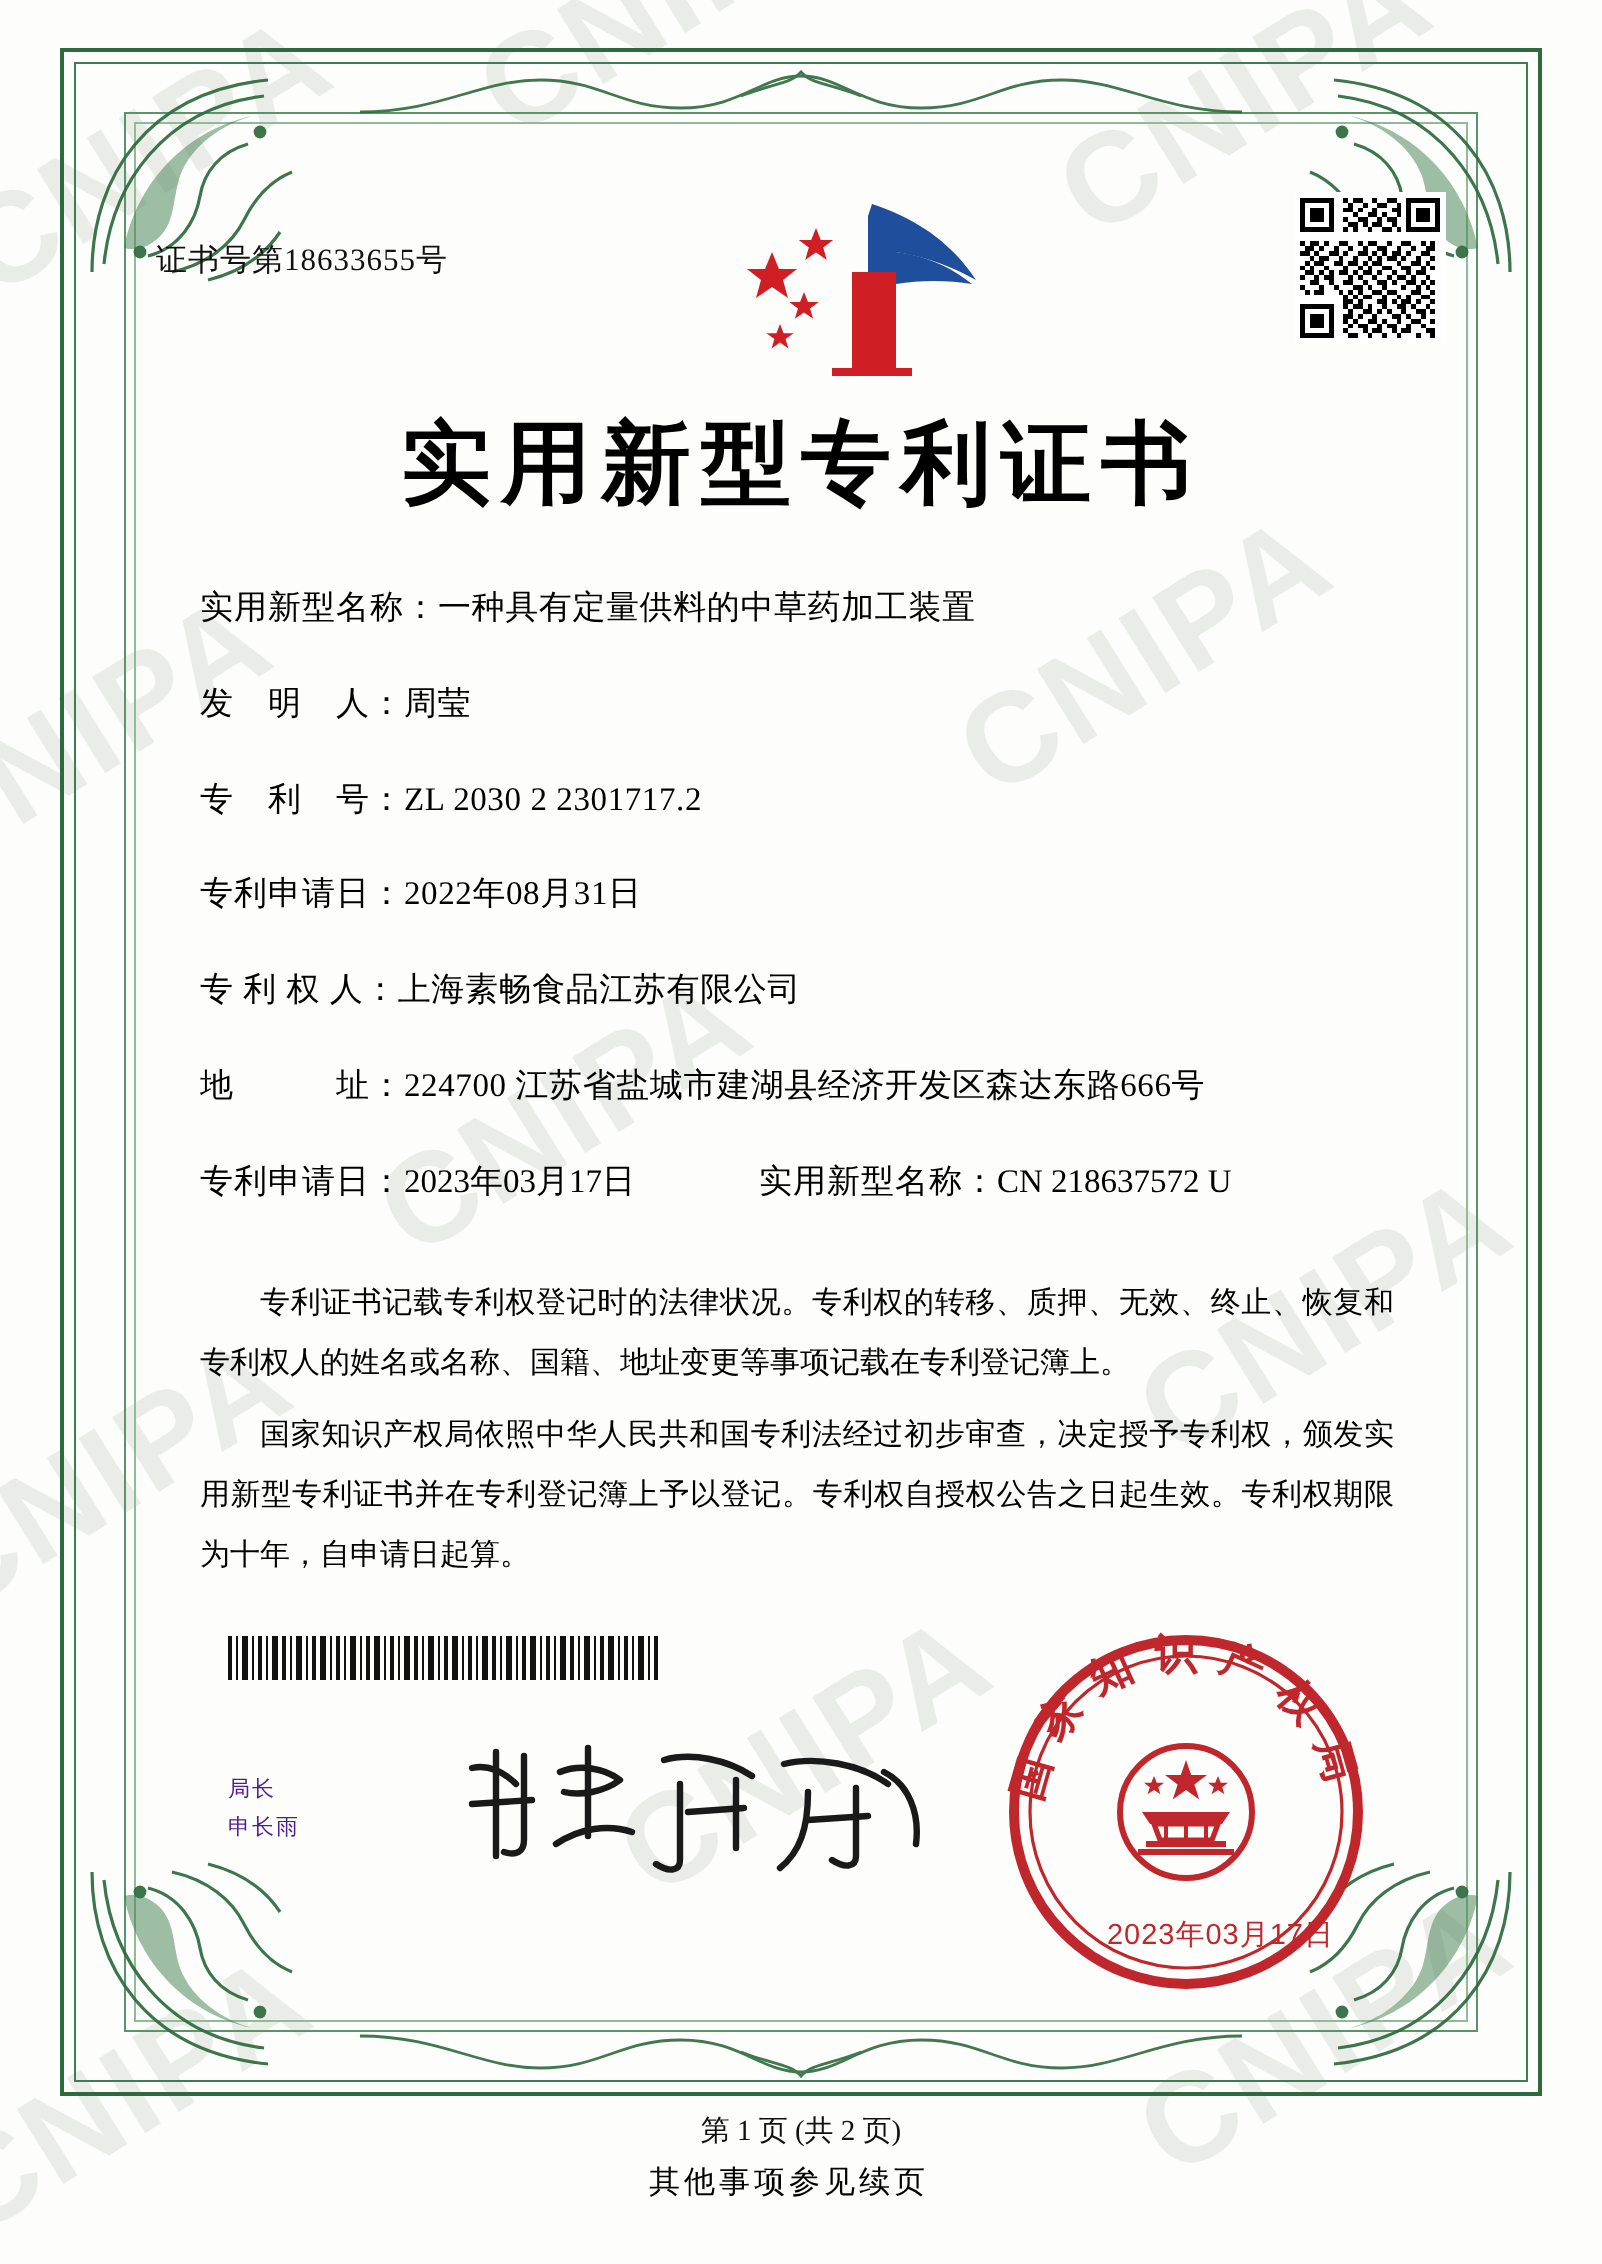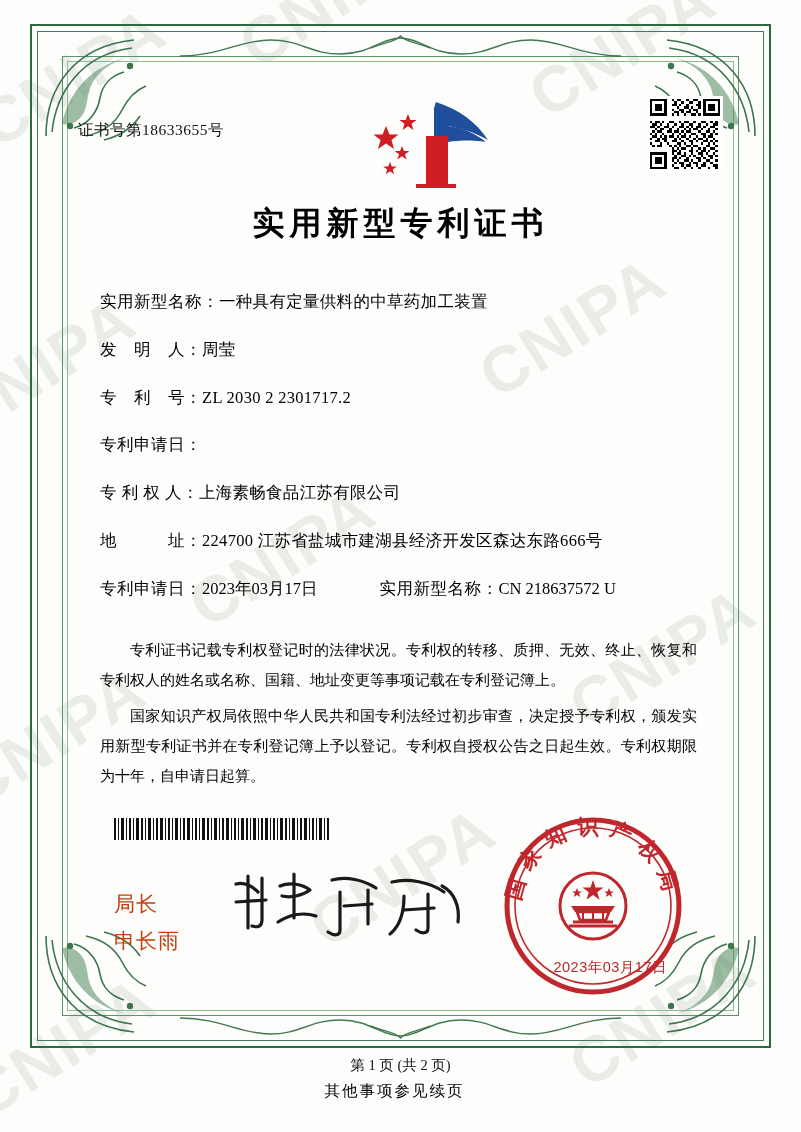--- a/index.html
+++ b/index.html
@@ -113,25 +113,25 @@
     width: 76px;
     height: 76px;
     background: #fff;
     padding: 3px;
     box-sizing: border-box;
   }
   .qr svg { display:block; width:100%; height:100%; }
 
   .title {
     text-align: center;
-    font-size: 32px;
+    font-size: 45px;
     font-weight: 700;
     letter-spacing: 5px;
     color: #000;
-    margin: 10px 0 44px 0;
+    margin: 10px 0 30px 0;
     font-family: "Liberation Serif", "DejaVu Serif", serif;
   }
 
   .fields {
     padding: 0 26px 0 22px;
   }
   .frow {
     display: flex;
     align-items: baseline;
     font-size: 16.5px;
@@ -173,23 +173,23 @@
   }
   .barcode {
     position: absolute;
     left: 36px; top: 118px;
     width: 218px; height: 22px;
   }
   .barcode svg { width: 100%; height: 100%; display: block; }
   .sig-block {
     position: absolute;
     left: 36px; top: 186px;
-    font-size: 21px;
+    font-size: 11px;
     line-height: 1.75;
-    color: #c2410c;
+    color: #4c1d95;
     letter-spacing: 1px;
   }
   .sig-script {
     position: absolute;
     left: 150px; top: 162px;
     width: 250px; height: 80px;
   }
   .sig-script svg { width: 100%; height: 100%; display: block; }
 
   .seal {
@@ -566,20 +566,21 @@
       <div class="frow">
         <span class="flabel">发　明　人：</span>
         <span class="fvalue">周莹</span>
       </div>
       <div class="frow">
         <span class="flabel">专　利　号：</span>
         <span class="fvalue">ZL 2030 2 2301717.2</span>
       </div>
       <div class="frow">
         <span class="flabel">专利申请日：</span>
+        <span class="fvalue">2022年08月31日</span>
       </div>
       <div class="frow">
         <span class="flabel">专 利 权 人：</span>
         <span class="fvalue">上海素畅食品江苏有限公司</span>
       </div>
       <div class="frow">
         <span class="flabel">地　　　址：</span>
         <span class="fvalue">224700 江苏省盐城市建湖县经济开发区森达东路666号</span>
       </div>
       <div class="frow split">

